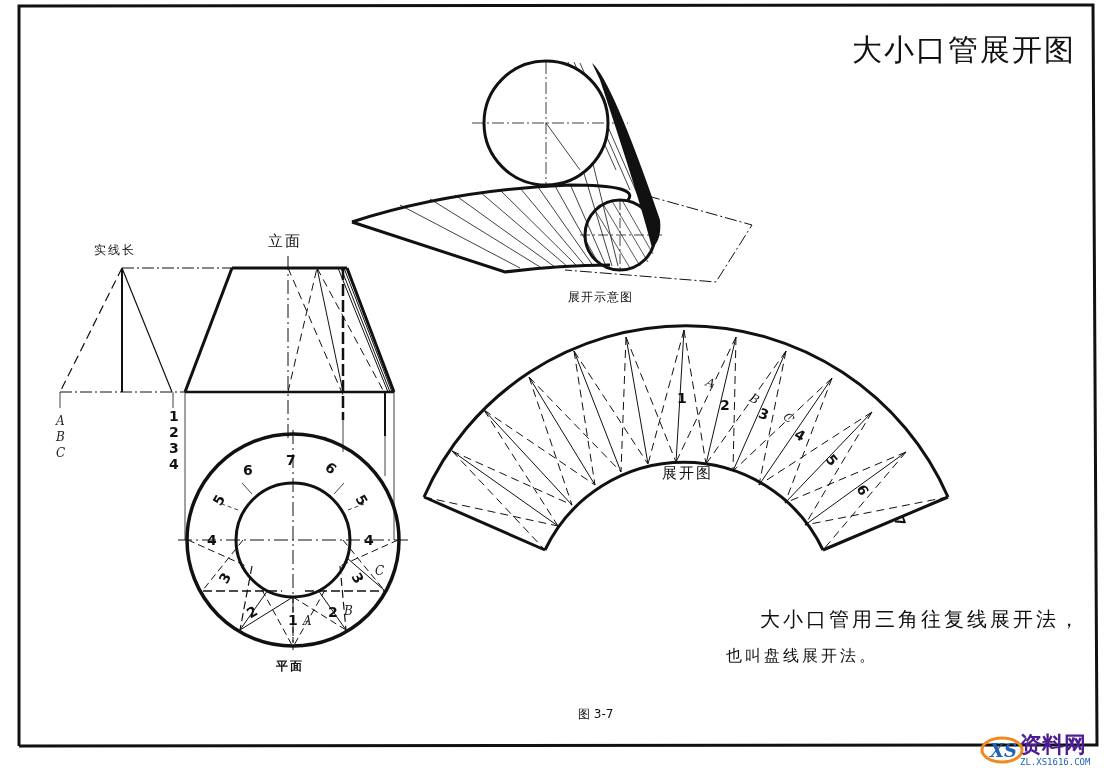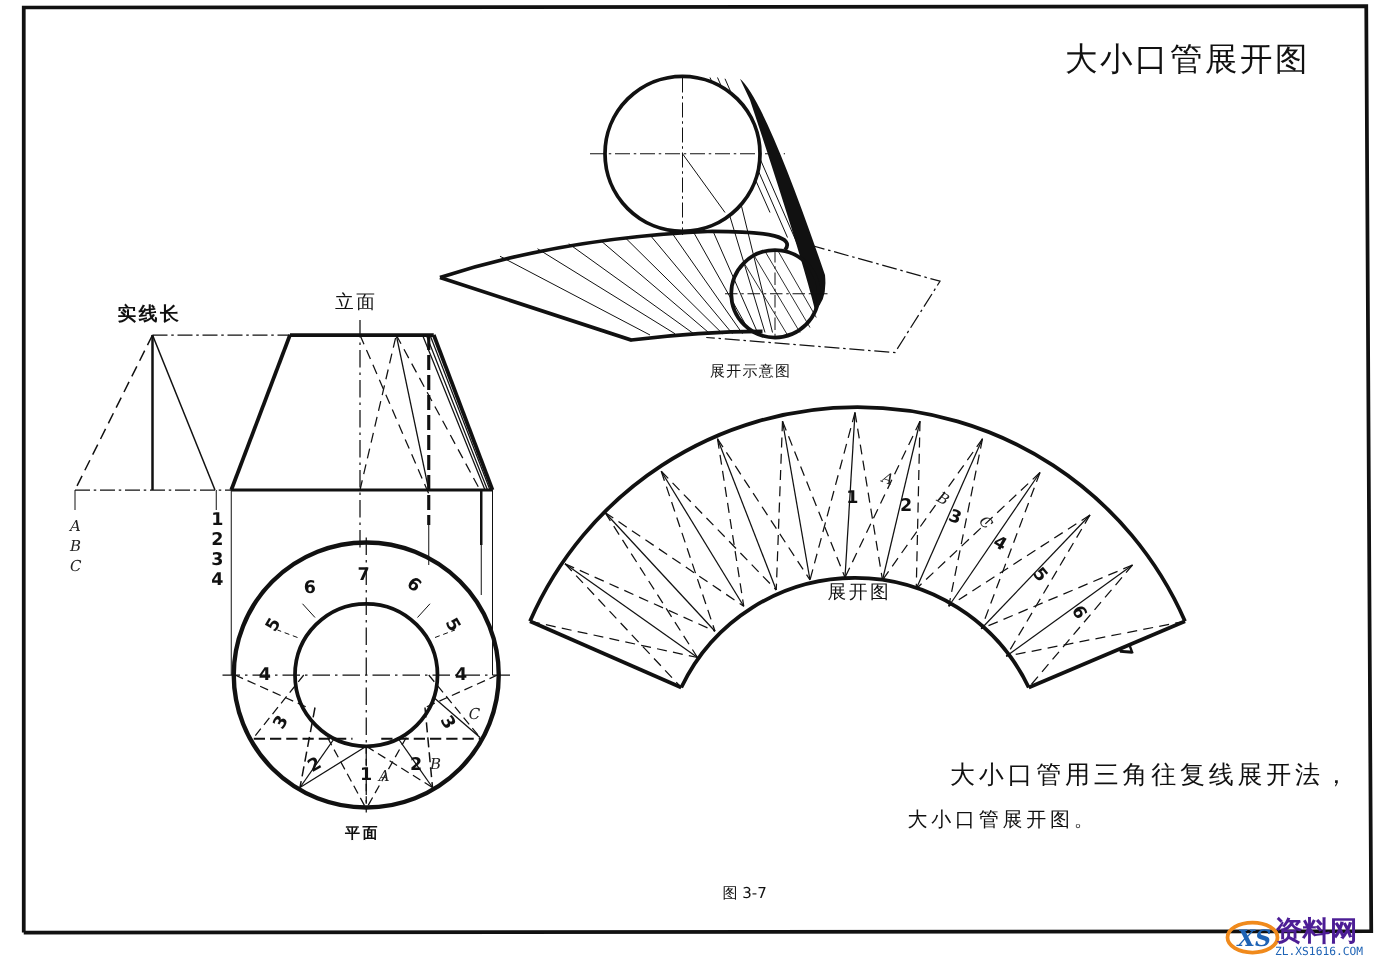--- a/index.html
+++ b/index.html
@@ -1,21 +1,21 @@
 <!DOCTYPE html>
 <html><head>
 <meta charset="utf-8">
 <style>
   html, body { margin:0; padding:0; background:#ffffff; }
   body { width:1108px; height:776px; position:relative; overflow:hidden; font-family:"DejaVu Sans", sans-serif; }
   #sheet { position:absolute; left:0; top:0; width:1108px; height:776px; }
   .lbl { position:absolute; color:#111; white-space:nowrap; }
-  .title { left:852px; top:30px; font-size:26px; font-family:Liberation Serif, serif; letter-spacing:2px; }
+  .title { left:852px; top:30px; font-size:30px; font-family:Liberation Serif, serif; letter-spacing:2px; }
   .cap-elev { left:268px; top:232px; font-size:15px; font-weight:normal; letter-spacing:2px; }
-  .cap-true { left:94px; top:242px; font-size:15px; font-weight:bold; letter-spacing:2px;text-align:center; }
+  .cap-true { left:94px; top:242px; font-size:12px; font-weight:normal; letter-spacing:2px;text-align:center; }
   .cap-plan { left:276px; top:658px; font-size:12px; font-weight:bold; letter-spacing:2px; }
   .cap-schem { left:540px; top:289px; font-size:12px; letter-spacing:1px;margin-left:28px; }
   .cap-dev { left:662px; top:464px; font-size:15px; letter-spacing:2px; }
   .note1 { left:760px; top:606px; font-size:20px; letter-spacing:3px; }
   .note2 { left:726px; top:646px; font-size:16px; letter-spacing:3px; }
   .fig { left:578px; top:706px; font-size:12px; }
   .abc { position:absolute; font-family:"DejaVu Serif", serif; font-style:italic; font-size:12px; color:#222; }
   .num { position:absolute; font-weight:bold; font-size:14px; color:#111; }
   .wm { position:absolute; left:980px; top:728px; width:125px; height:44px; }
   .wm-text { position:absolute; left:1020px; top:730px; font-size:22px; font-weight:bold; color:#4c1d95; }
@@ -225,21 +225,21 @@
 <span class="num" style="left:759px;top:406px;transform:rotate(20deg)">3</span>
 <span class="num" style="left:795px;top:427px;transform:rotate(30deg)">4</span>
 <span class="num" style="left:827px;top:452px;transform:rotate(50deg)">5</span>
 <span class="num" style="left:858px;top:482px;transform:rotate(60deg)">6</span>
 <span class="num" style="left:895px;top:513px;transform:rotate(70deg)">7</span>
 <span class="abc" style="left:706px;top:376px;transform:rotate(20deg)">A</span>
 <span class="abc" style="left:750px;top:392px;transform:rotate(30deg)">B</span>
 <span class="abc" style="left:784px;top:411px;transform:rotate(45deg)">C</span>
 
 <div class="lbl note1">大小口管用三角往复线展开法，</div>
-<div class="lbl note2">大小口管展开图。</div>
+<div class="lbl note2">也叫盘线展开法。</div>
 <div class="lbl fig">图 3-7</div>
 
 <svg class="wm" viewBox="0 0 125 44">
   <ellipse cx="22" cy="22" rx="20" ry="12" fill="none" stroke="#f08a1c" stroke-width="3"></ellipse>
   <text x="10" y="29" font-size="18" font-style="italic" font-weight="bold" fill="#1e63b5" font-family="DejaVu Serif, serif">XS</text>
 </svg>
 <div class="wm-text">资料网</div>
 <div class="wm-url">ZL.XS1616.COM</div>
 
 </body></html>

